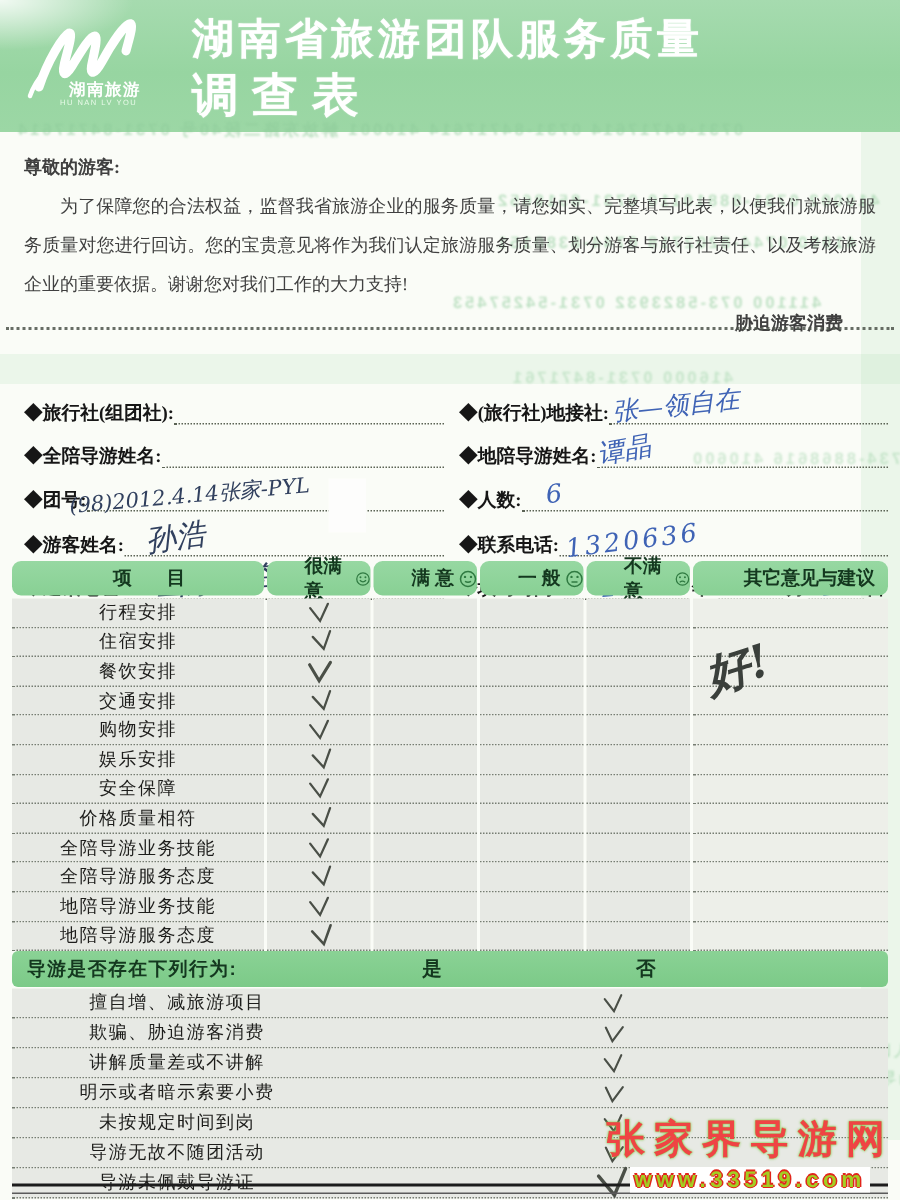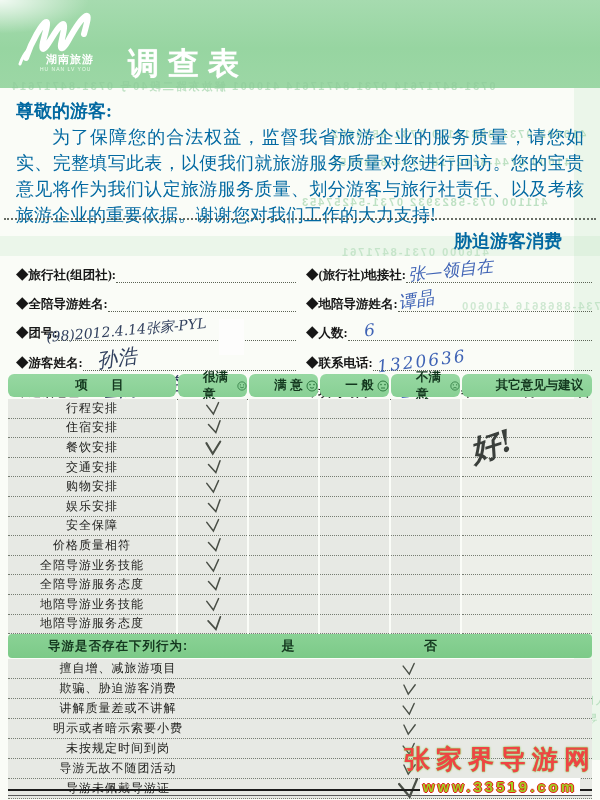--- a/index.html
+++ b/index.html
@@ -18,21 +18,21 @@
     font-weight:800;font-size:28px;letter-spacing:3px;text-shadow:0 0 1px rgba(255,255,255,.6);white-space:nowrap;}
   .title2{position:absolute;left:128px;top:43px;color:#ffffff;font-family:"Liberation Sans",sans-serif;
     font-weight:800;font-size:31px;letter-spacing:9px;text-shadow:0 0 1px rgba(255,255,255,.6);}
 
   
   .bleed{position:absolute;color:#8ecb9a;opacity:.55;transform:scaleX(-1);filter:blur(.6px);
     font-size:11px;font-weight:bold;white-space:nowrap;letter-spacing:2px;font-family:"Liberation Sans",sans-serif;}
   .band{position:absolute;background:rgba(160,215,170,.16);pointer-events:none;}
 
   
-  .intro{position:absolute;left:16px;top:98px;width:568px;color:#0369a1;font-size:18px;line-height:26px;font-family:Liberation Serif, serif;}
+  .intro{position:absolute;left:16px;top:98px;width:568px;color:#404040;font-size:12px;line-height:26px;font-family:Liberation Serif, serif;}
   .salutation{font-weight:bold;}
   .intro p{margin:0;text-indent:2em;text-align:justify;}
   .signature{text-align:right;padding-right:22px;font-weight:bold;}
   .sep{position:absolute;left:4px;top:218px;width:592px;border-top:2px dotted #4e554c;opacity:.85;}
 
   
   .fcol{position:absolute;top:257px;}
   .fcol.left{left:16px;width:280px;}
   .fcol.right{left:306px;width:286px;}
   .frow{display:flex;align-items:flex-end;height:26px;margin-bottom:3.2px;}
@@ -59,21 +59,21 @@
   .trow .cell.lbl{color:#1d1d1b;letter-spacing:1px;}
   .trow .cell.cmt{background:#edefe9;}
   .tick{display:block;transform:rotate(-4deg);}
   .trow:nth-child(odd) .tick{transform:rotate(-9deg) translateX(2px);}
   .trow:nth-child(4) .tick{transform:rotate(3deg) scale(1.15);}
   .comment-note{position:absolute;left:462px;top:52px;font-size:30px;font-weight:bold;font-style:italic;
     color:#3a3f3b;transform:rotate(-18deg);font-family:"DejaVu Serif",serif;}
 
   .banner{position:relative;height:24px;margin:0 0 1px 0;background:linear-gradient(180deg,#8ad295,#7cca88);
     border-radius:4px;display:flex;align-items:center;}
-  .banner .btitle{font-weight:bold;font-size:12.5px;color:#14381f;padding-left:40px;letter-spacing:1px;
+  .banner .btitle{font-weight:bold;font-size:12.5px;color:#14381f;padding-left:10px;letter-spacing:1px;
     font-family:"Liberation Sans",sans-serif;}
   .banner .byes{position:absolute;left:250px;width:60px;text-align:center;font-weight:bold;font-size:13px;color:#14381f;}
   .banner .bno{position:absolute;left:395px;width:55px;text-align:center;font-weight:bold;font-size:13px;color:#14381f;}
 
   .brow{height:19px;position:relative;background:#e7e9e4;border-bottom:1.6px dotted #767d72;}
   .brow .blbl{position:absolute;left:0;width:220px;top:0;height:100%;display:flex;align-items:center;
     justify-content:center;color:#1d1d1b;letter-spacing:1px;}
   .brow .bcheck{position:absolute;left:385px;width:30px;top:0;height:100%;display:flex;align-items:center;justify-content:center;}
   .brow:nth-child(odd) .tick{transform:rotate(8deg);}
   .brow:last-child .tick{transform:rotate(-6deg) scale(1.35);}
@@ -97,20 +97,21 @@
   <div class="band" style="left:0;top:236px;width:600px;height:20px;"></div>
 
   <div class="header">
     <div class="corner"></div>
     <svg class="logo" viewBox="0 0 112 76">
       <path d="M14 52 C20 34 30 18 34 16 C37 15 33 28 31 36 C29 44 31 46 36 38 C41 30 48 18 51 18 C54 18 50 32 49 38 C48 44 51 44 56 35 C62 24 70 12 74 10 C78 8 74 20 72 28" fill="none" stroke="#ffffff" stroke-width="6" stroke-linecap="round"></path>
       <path d="M8 58 C10 52 14 46 16 44" fill="none" stroke="#ffffff" stroke-width="3" stroke-linecap="round"></path>
     </svg>
     <div class="logo-cn">湖南旅游</div>
     <div class="logo-en">HU NAN LV YOU</div>
+    <div class="title1">湖南省旅游团队服务质量</div>
     <div class="title2">调查表</div>
   </div>
 
   <div class="bleed" style="left:10px;top:79px;">0731-84717614   0731-84717614   410001   解放东路二段40号   0731-84717614</div>
   <div class="bleed" style="left:330px;top:128px;">410002   0731-88810110   0731-8518652</div>
   <div class="bleed" style="left:330px;top:156px;">41000   0744-8202718   0744-8380151</div>
   <div class="bleed" style="left:300px;top:196px;">411100   073-5823932   0731-54257453</div>
   <div class="bleed" style="left:340px;top:246px;opacity:.4;">416000   0731-8471761</div>
   <div class="bleed" style="left:460px;top:300px;opacity:.4;">0734-8868616   410600</div>
   <div class="bleed" style="left:290px;top:694px;font-size:10px;opacity:.5;">注: A、10人以下(含10人)团队赠送五十 B、目的旅游之工十美项五套</div>

